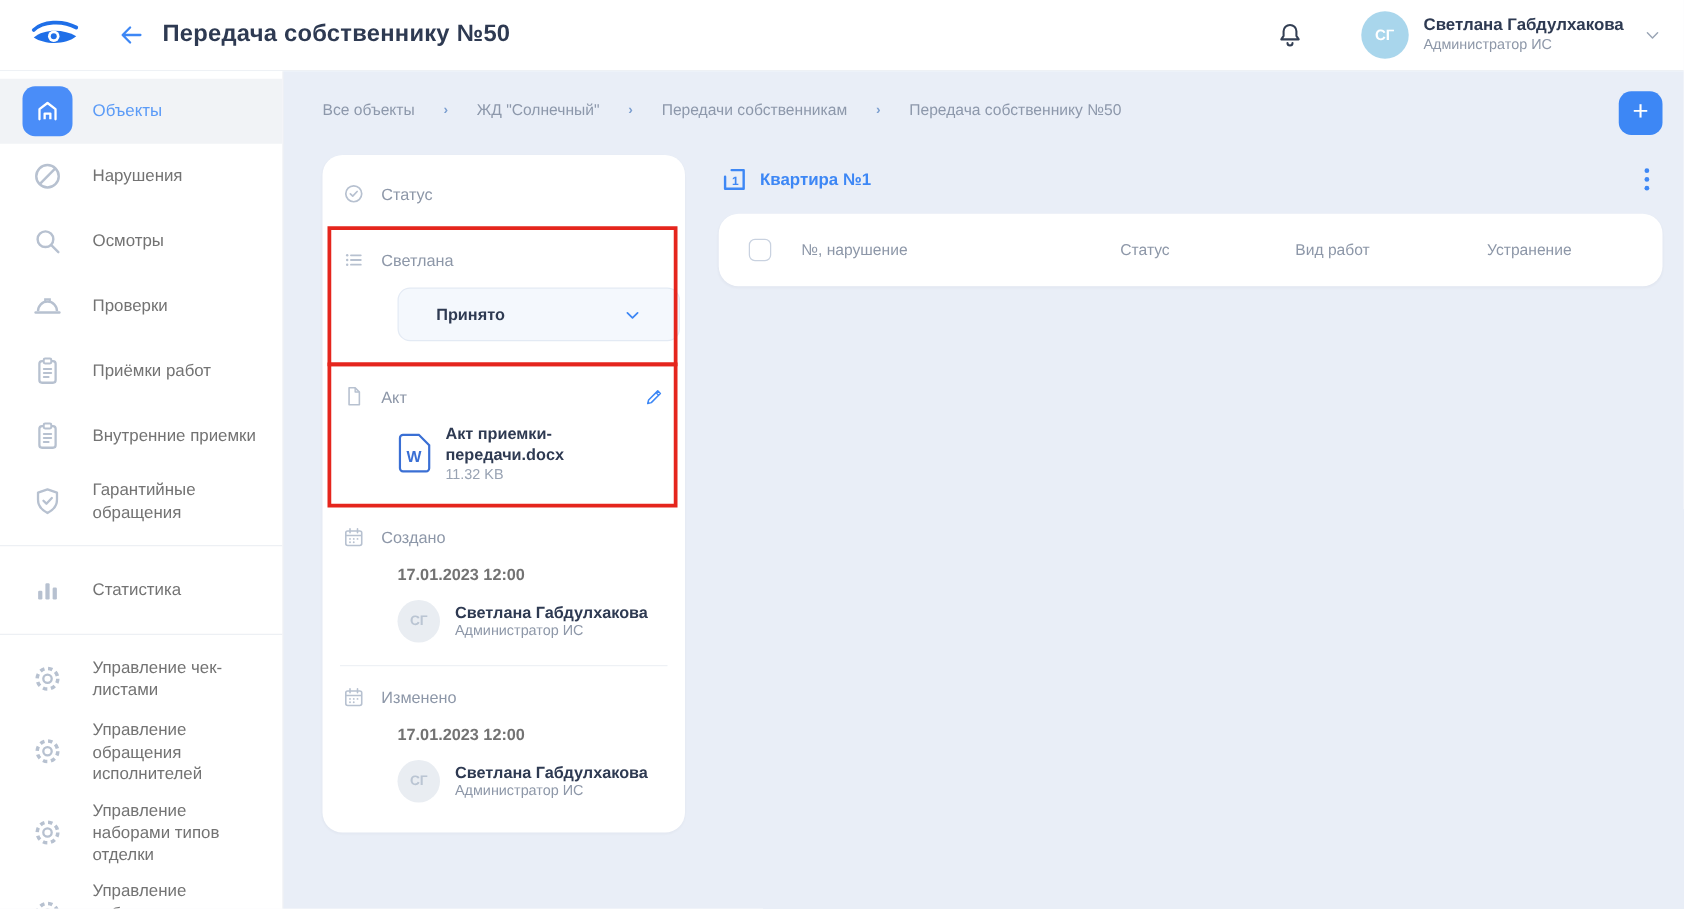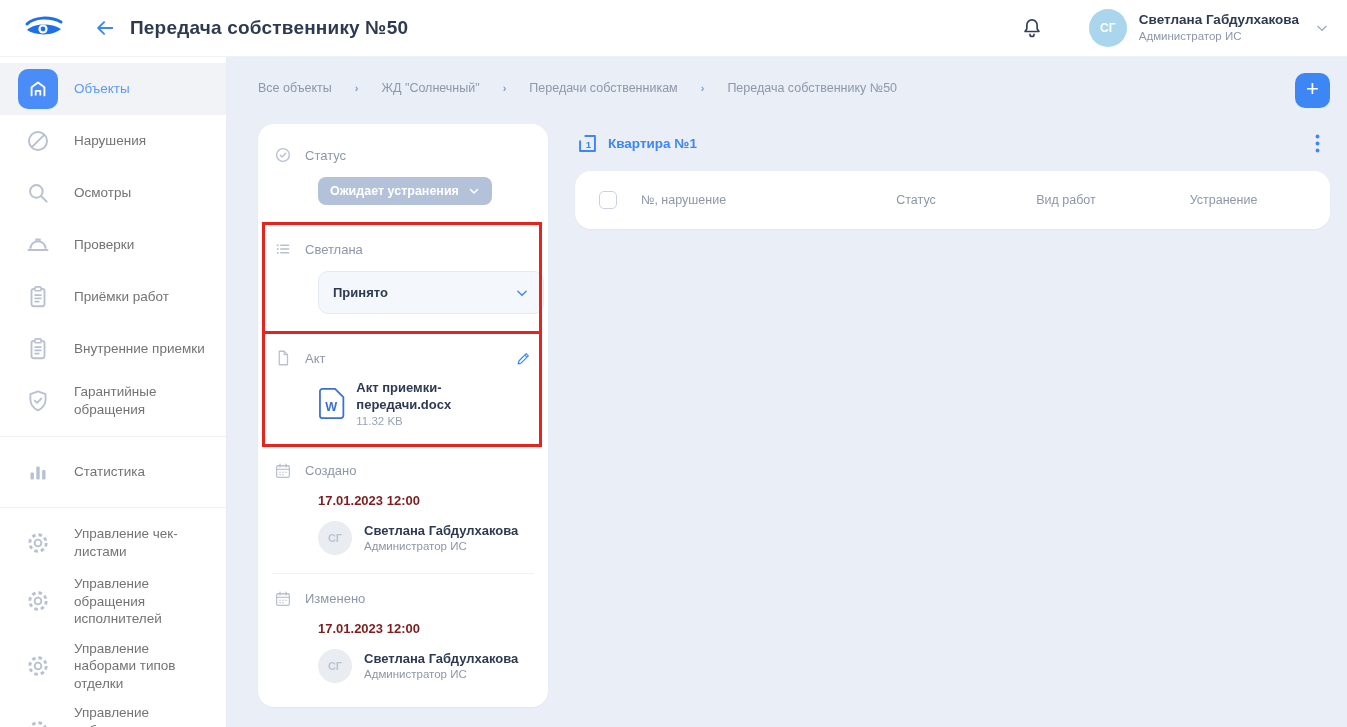--- a/index.html
+++ b/index.html
@@ -48,27 +48,27 @@
   .sec { position:relative; padding:16px 16px 18px; }
   .sec-head { display:flex; align-items:center; gap:13px; }
   .sec-label { font-size:13px; color:#8d97a8; }
   .sec-ico { width:18px; flex:0 0 18px; display:flex; color:#b7c1d0; }
   .sec-body { margin-left:44px; margin-top:13px; }
   .divider { border-top:1px solid #eef1f5; margin:0 14px; }
 
   .red-frame { position:absolute; top:-2px; bottom:-2px; left:4px; right:6px; border:3px solid #e5251d; pointer-events:none; }
 
   .status-pill { display:inline-flex; align-items:center; gap:9px; background:#b3c1d9; color:#fff; border:none; border-radius:8px; padding:7px 12px; font-size:12.5px; font-weight:600; cursor:pointer; font-family:inherit; }
-  .select-box { width:226px; display:flex; align-items:center; justify-content:space-between; background:#f4f8fd; border:1px solid #e3eaf4; border-radius:10px; padding:13px 14px; cursor:pointer; }
+  .select-box { width:226px; display:flex; align-items:center; justify-content:space-between; background:#f4f8fd; border:1px solid #e3eaf4; border-radius:10px; padding:13px 30px; cursor:pointer; }
   .select-value { font-size:13px; font-weight:700; color:#2e3a52; }
   .edit-btn { margin-left:auto; background:none; border:none; display:flex; cursor:pointer; }
   .file-row { display:flex; align-items:center; gap:11px; cursor:pointer; }
   .file-name { font-size:13px; font-weight:600; color:#2e3a52; line-height:1.3; }
   .file-size { font-size:11.5px; color:#99a3b3; margin-top:1px; }
-  .date-text { font-size:13px; font-weight:700; color:#7f1d1d; }
+  .date-text { font-size:13px; font-weight:700; color:#737373; }
   .person { display:flex; align-items:center; gap:12px; margin-top:13px; }
   .avatar-gray { width:34px; height:34px; flex:0 0 34px; background:#e9edf2; color:#bac5d3; font-size:11px; }
   .person-name { font-size:13px; font-weight:700; color:#2e3a52; line-height:1.3; }
   .person-role { font-size:11.5px; color:#8d97a8; }
 
   .right-panel { flex:1; margin-left:27px; min-width:0; }
   .apt-head { display:flex; align-items:center; gap:10px; padding:6px 4px 14px 2px; }
   .apt-title { font-size:13.5px; font-weight:700; color:#3d87f5;text-align:center; }
   .kebab { margin-left:auto; background:none; border:none; display:flex; cursor:pointer; padding:4px 6px; }
   .table-head { height:58px; display:flex; align-items:center; padding:0 24px; }
@@ -282,28 +282,20 @@
           <div class="sec">
             <div class="sec-head">
               <span class="sec-ico">
                 <svg width="18" height="18" viewBox="0 0 24 24">
                     <circle cx="12" cy="12" r="8.5" fill="none" stroke="currentColor" stroke-width="1.8"></circle>
                     <polyline points="8.4,12.2 10.9,14.6 15.6,9.6" fill="none" stroke="currentColor" stroke-width="1.8" stroke-linecap="round" stroke-linejoin="round"></polyline>
                   </svg>
               </span>
               <span class="sec-label">Статус</span>
             </div>
-            <div class="sec-body">
-              <button class="status-pill">
-                <span>Ожидает устранения</span>
-                <svg width="12" height="12" viewBox="0 0 24 24">
-                    <polyline points="5,9 12,16 19,9" fill="none" stroke="#ffffff" stroke-width="3" stroke-linecap="round" stroke-linejoin="round"></polyline>
-                  </svg>
-              </button>
-            </div>
           </div>
 
           <div class="divider"></div>
 
           <div class="sec">
             <span class="red-frame"></span>
             <div class="sec-head">
               <span class="sec-ico">
                 <svg width="18" height="18" viewBox="0 0 24 24">
                     <circle cx="5" cy="7" r="1.3" fill="currentColor"></circle>

